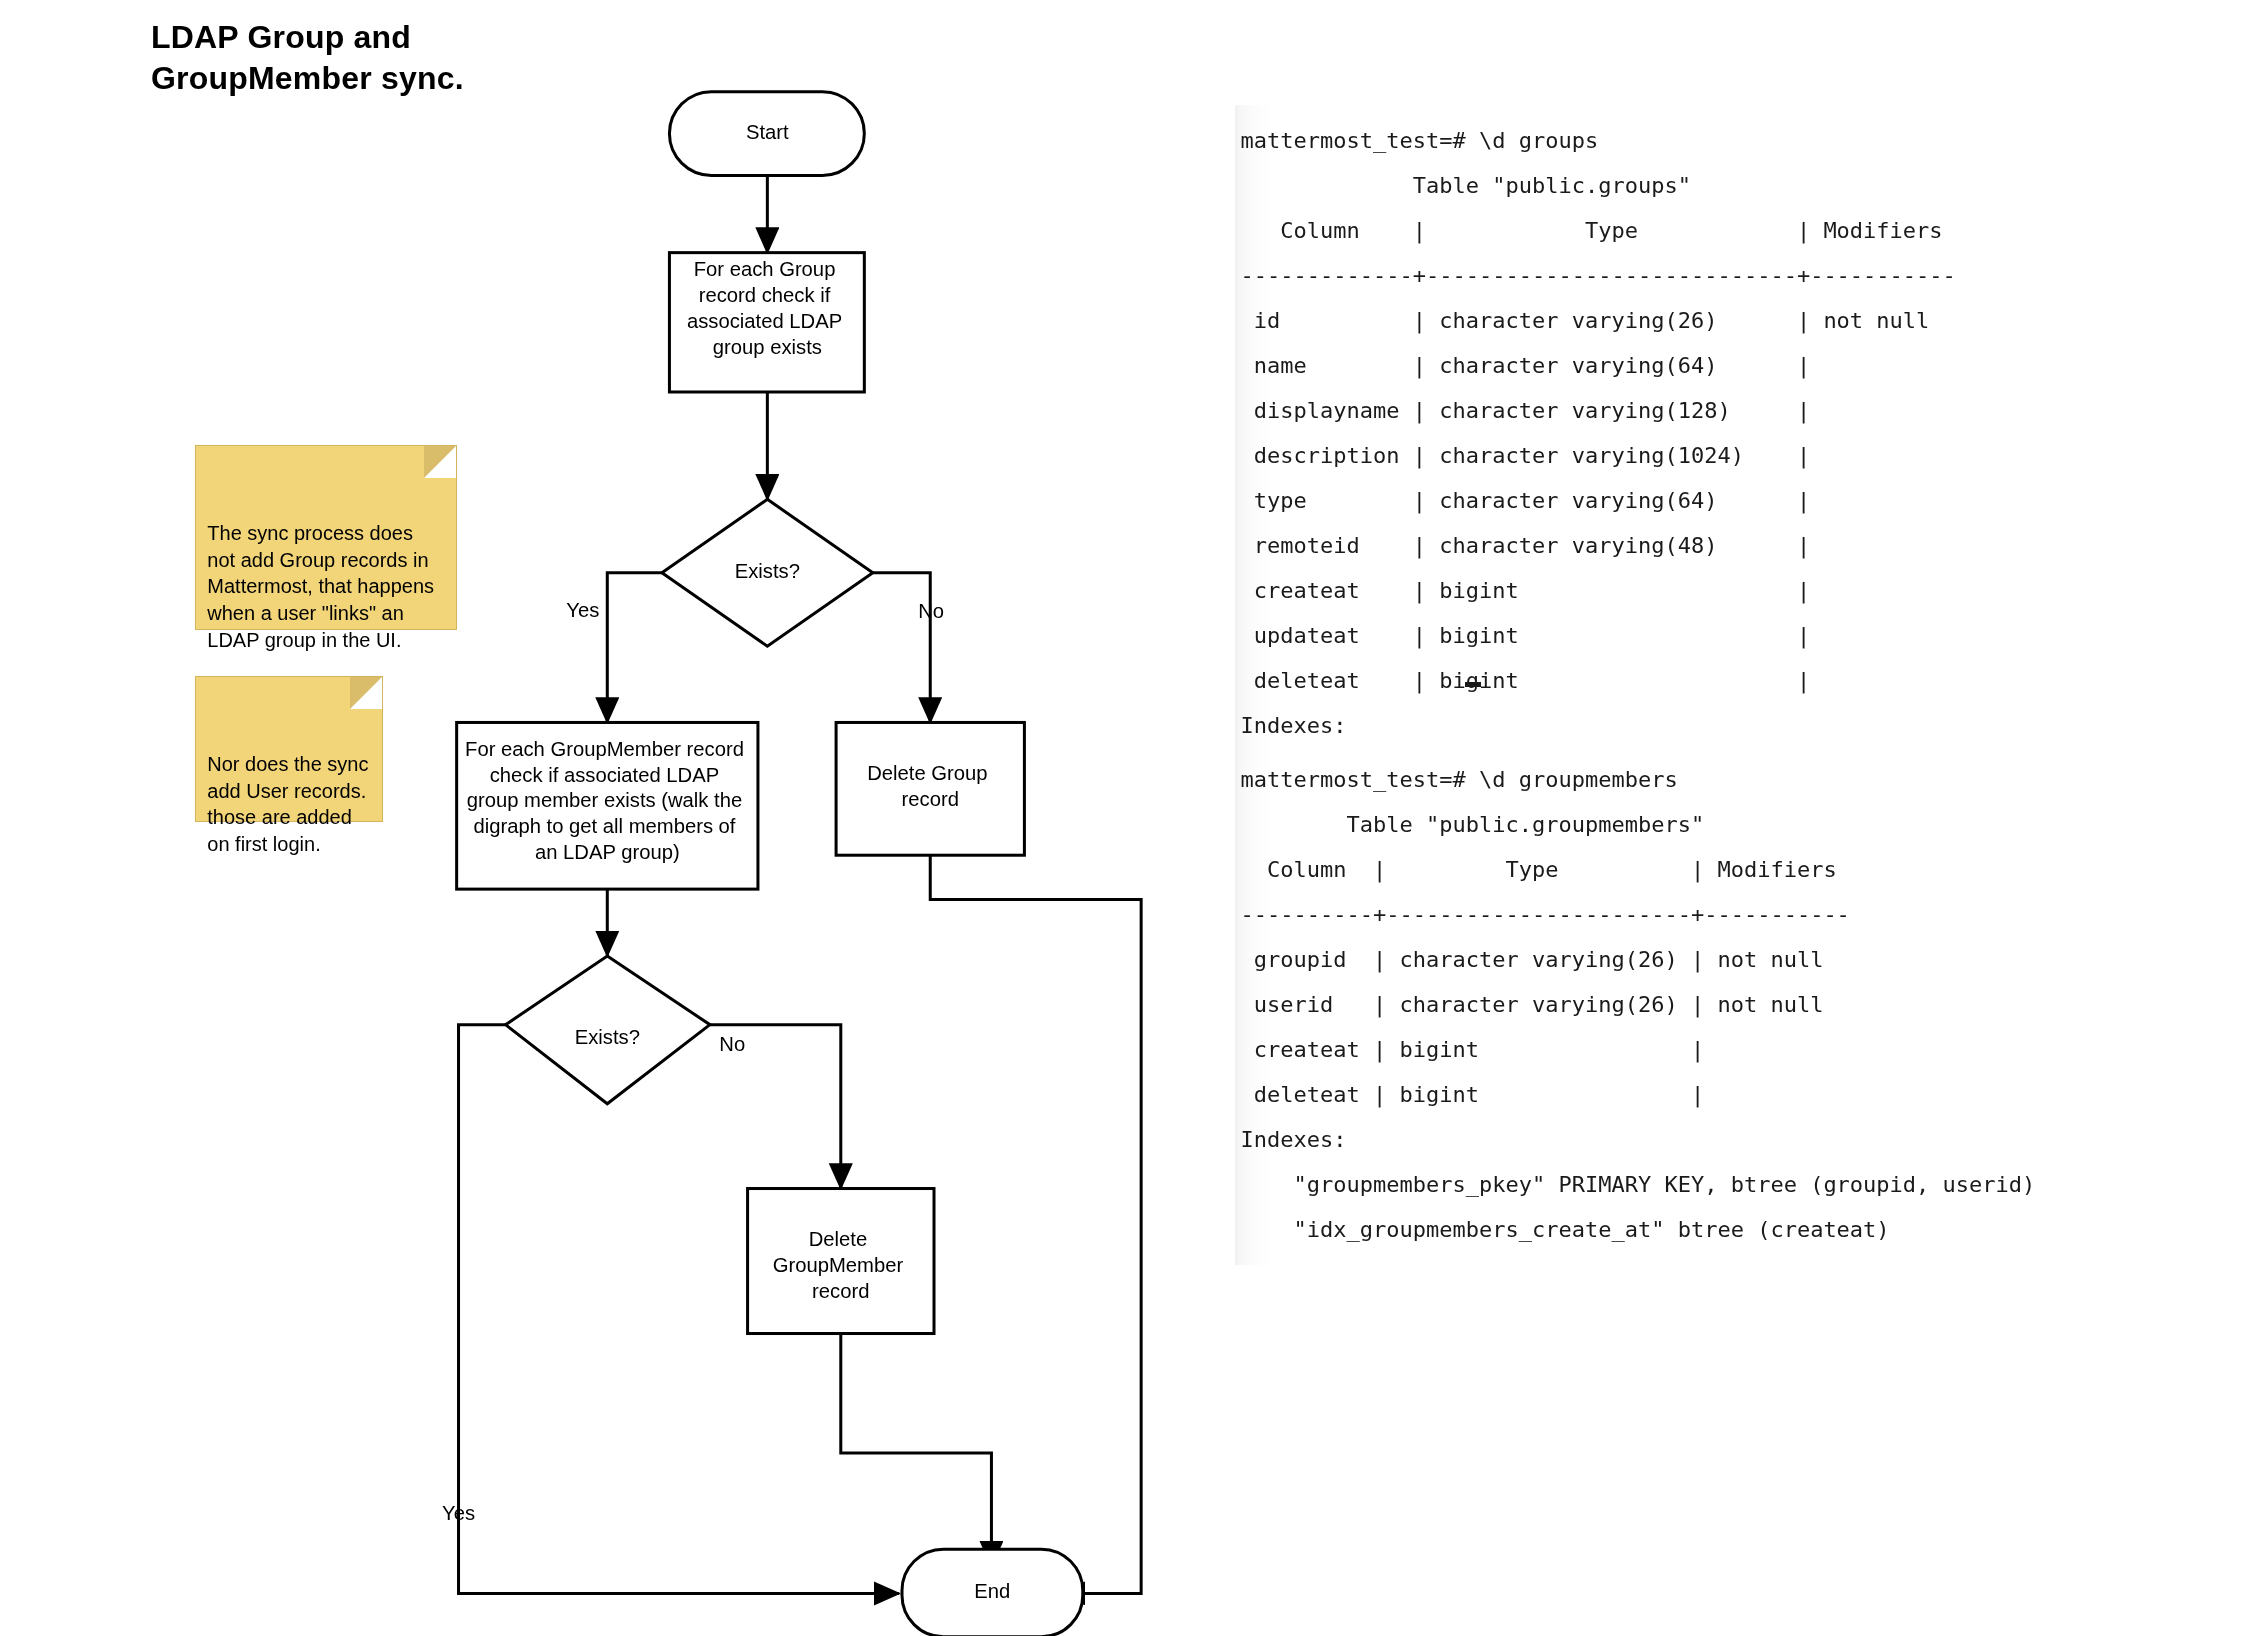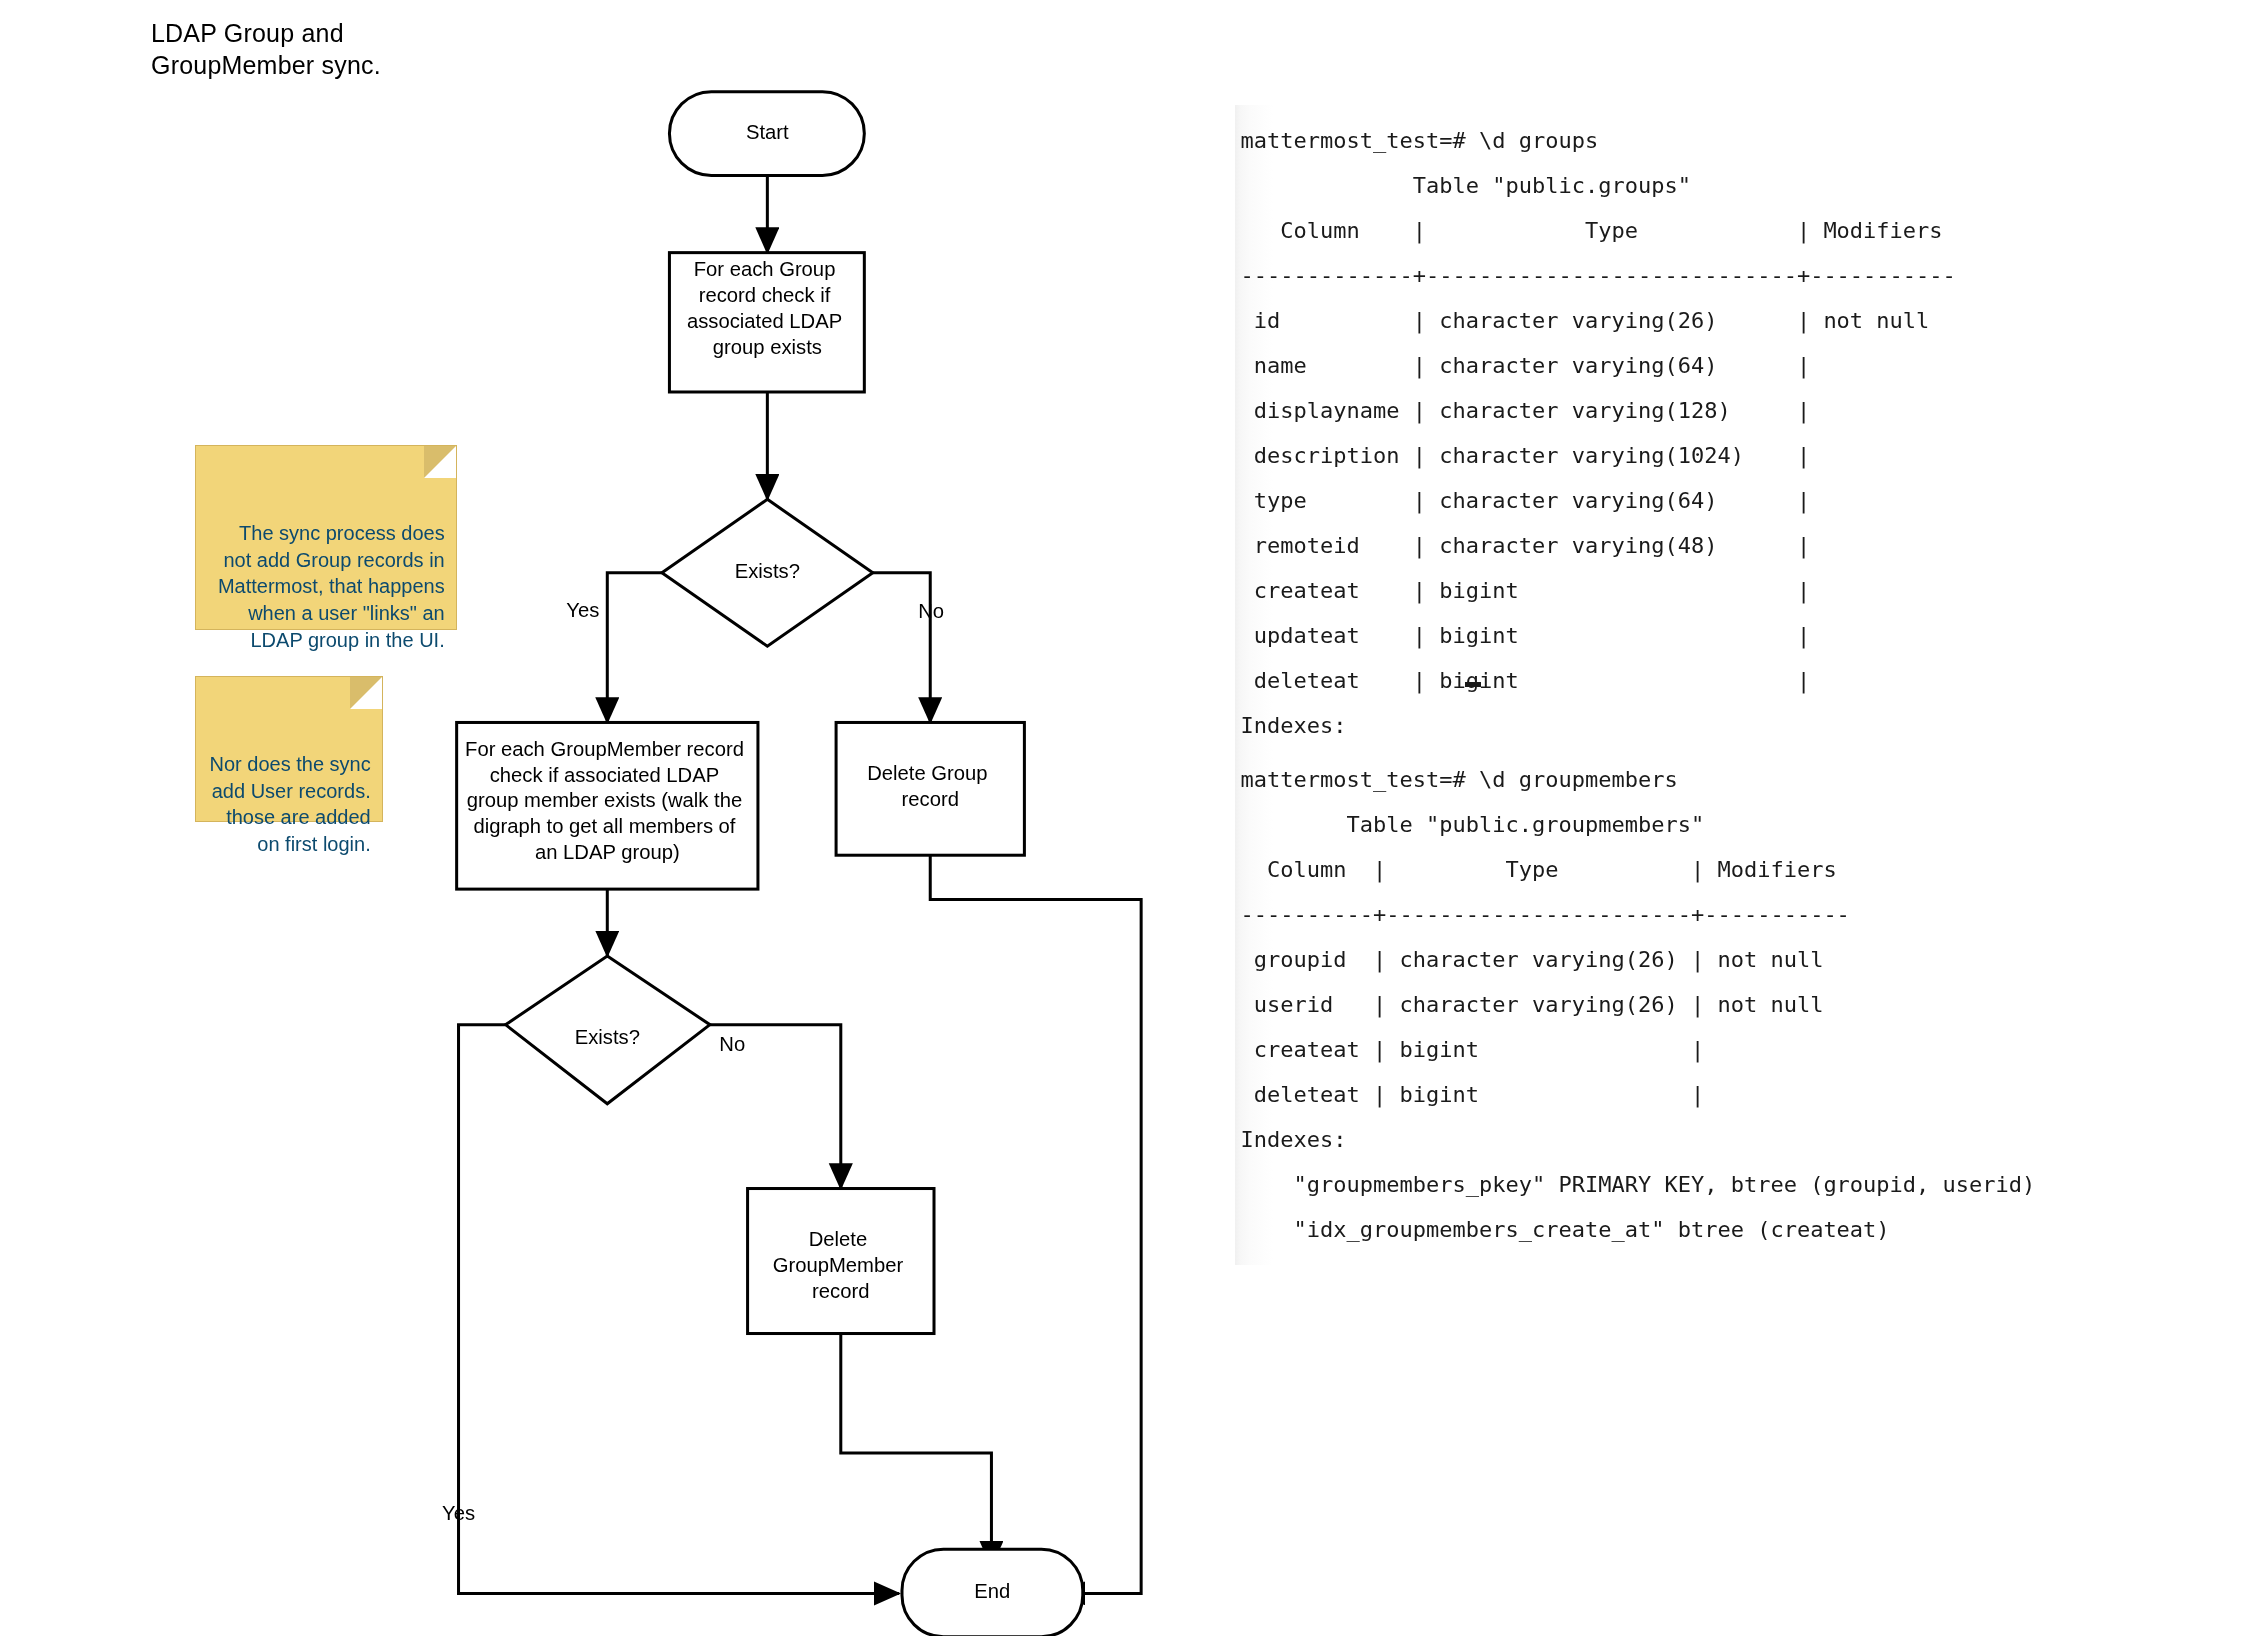--- a/index.html
+++ b/index.html
@@ -16,22 +16,22 @@
     font-family: "Liberation Sans", sans-serif;
     color: #000000;
   }
 
   
   #diagram-title {
     position: absolute;
     left: 151px;
     top: 17px;
     width: 395px;
-    font-size: 25px;
-    font-weight: normal;
+    font-size: 32px;
+    font-weight: bold;
     line-height: 1.28;
     letter-spacing: 0.2px;
     white-space: pre-line;
   }
 
   
   #flowchart-svg {
     position: absolute;
     left: 0;
     top: 0;
@@ -63,22 +63,22 @@
   }
 
   
   .sticky-note {
     position: absolute;
     background: #f2d579;
     border: 0.9px solid #d4b45c;
     box-sizing: border-box;
     font-size: 20px;
     line-height: 1.33;
-    color: #0c4a6e;
-    text-align: right;
+    color: #000000;
+    text-align: left;
     padding-top: 21px;
     padding-left: 11.3px;
     padding-right: 11.3px;
     white-space: pre-line;
   }
   .sticky-note .fold {
     position: absolute;
     top: 0;
     right: 0;
     width: 0;

